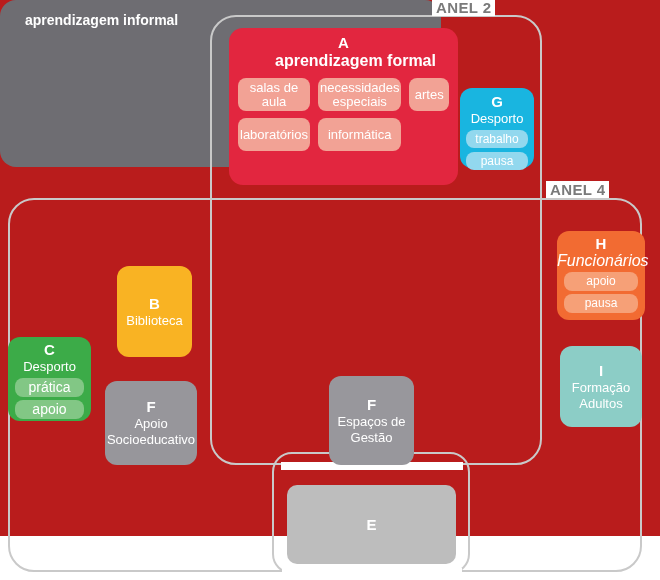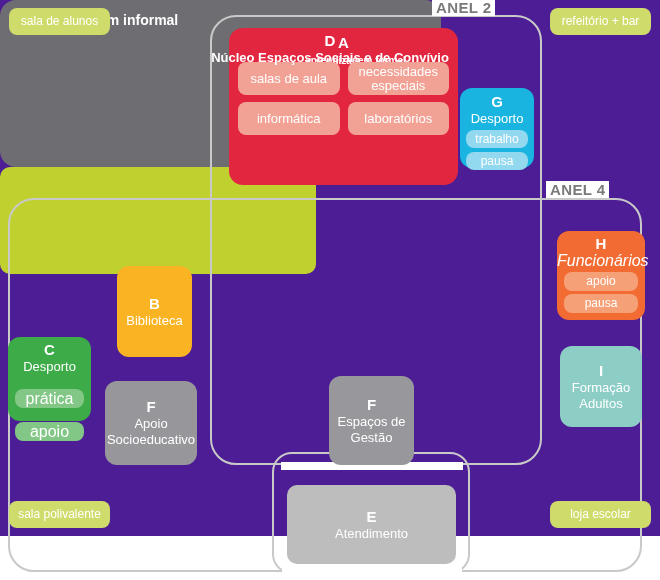--- a/index.html
+++ b/index.html
@@ -5,21 +5,21 @@
   * { box-sizing: border-box; margin: 0; padding: 0; }
   html, body {
     width: 660px; height: 580px;
     background: #ffffff;
     font-family: "Liberation Sans", sans-serif;
     overflow: hidden;
   }
   #stage {
     position: relative;
     width: 660px; height: 536px;
-    background: #4c1d95;
+    background: #b91c1c;
   }
 
   
   .ring {
     position: absolute;
     border: 2px solid #c9c9c9;
     border-radius: 26px;
     background: transparent;
   }
   .ring-label {
@@ -73,30 +73,30 @@
   #box-a {
     left: 229px; top: 28px; width: 229px; height: 157px;
     background: #e2263f;
     border-radius: 14px;
     padding-top: 6px;
   }
   #box-a .letter { font-size: 15px; }
   #box-a .title {
     display: block;
     font-weight: bold;
-    font-size: 10px;
+    font-size: 16px;
     line-height: 18px;
     padding-left: 24px;
   }
   #a-grid {
     position: absolute;
-    left: 9px; top: 34px;
+    left: 9px; top: 50px;
     width: 211px;
     display: grid;
-    grid-template-columns: 1fr 1fr;
+    grid-template-columns: 1fr 1fr 1fr;
     grid-gap: 7px 8px;
   }
   #a-grid .chip {
     background: #f2a295;
     height: 33px;
     display: flex; align-items: center; justify-content: center;
     line-height: 14px;
     padding: 0 2px;
   }
 
@@ -146,21 +146,21 @@
   #d-polivalente   { left: 9px;  bottom: 8px; }
   #d-loja          { right: 9px; bottom: 8px; }
 
   
   #box-c {
     left: 8px; top: 337px; width: 83px; height: 84px;
     background: #3cab48;
     padding-top: 4px;
   }
   #box-c .chip { background: #82c785; height: 19px; line-height: 19px;
-                 margin: 14px 7px 0 7px; font-size: 16px; text-align: center; }
+                 margin: 3px 7px 0 7px; font-size: 14px; text-align: center; }
 
   
   #box-h {
     left: 557px; top: 231px; width: 88px; height: 89px;
     background: #f26b32;
     padding-top: 4px;
   }
   #box-h .cap { font-size: 16px; font-style: italic; }
   #box-h .chip { background: #f6a077; height: 19px; line-height: 19px;
                  margin: 3px 7px 0 7px; font-size: 12px; }
@@ -206,49 +206,42 @@
 
   <div class="ring-label" id="anel2-label">ANEL 2</div>
   <div class="ring-label" id="anel1-label">ANEL 4</div>
 
   <div class="box" id="box-a">
     <span class="letter">A</span>
     <span class="title">aprendizagem formal</span>
     <div id="a-grid">
       <div class="chip">salas de aula</div>
       <div class="chip">necessidades especiais</div>
+      <div class="chip">artes</div>
+      <div class="chip">laboratórios</div>
       <div class="chip">informática</div>
-      <div class="chip">laboratórios</div>
     </div>
   </div>
 
   <div class="box" id="box-g">
     <span class="letter">G</span>
     <span class="cap">Desporto</span>
     <div class="chip">trabalho</div>
     <div class="chip">pausa</div>
   </div>
 
   <div id="box-informal">
     <div id="informal-title">aprendizagem informal</div>
   </div>
 
   <div class="box" id="box-b">
     <span class="letter">B</span>
     <span class="cap">Biblioteca</span>
   </div>
 
-  <div id="box-d">
-    <div class="chip" id="d-sala-alunos">sala  de alunos</div>
-    <div class="chip" id="d-refeitorio">refeitório + bar</div>
-    <div class="dletter">D</div>
-    <div class="dtitle">Núcleo Espaços Sociais e de Convívio</div>
-    <div class="chip" id="d-polivalente">sala polivalente</div>
-    <div class="chip" id="d-loja">loja escolar</div>
-  </div>
 
   <div class="box" id="box-c">
     <span class="letter">C</span>
     <span class="cap">Desporto</span>
     <div class="chip">prática</div>
     <div class="chip">apoio</div>
   </div>
 
   <div class="box" id="box-h">
     <span class="letter">H</span>
@@ -270,16 +263,15 @@
   </div>
 
   <div class="box" id="box-f2">
     <span class="letter">F</span>
     <span class="cap">Espaços de</span>
     <span class="cap">Gestão</span>
   </div>
 
   <div class="box" id="box-e">
     <span class="letter">E</span>
-    <span class="cap">Atendimento</span>
   </div>
 
 </div>
 
 </body></html>

